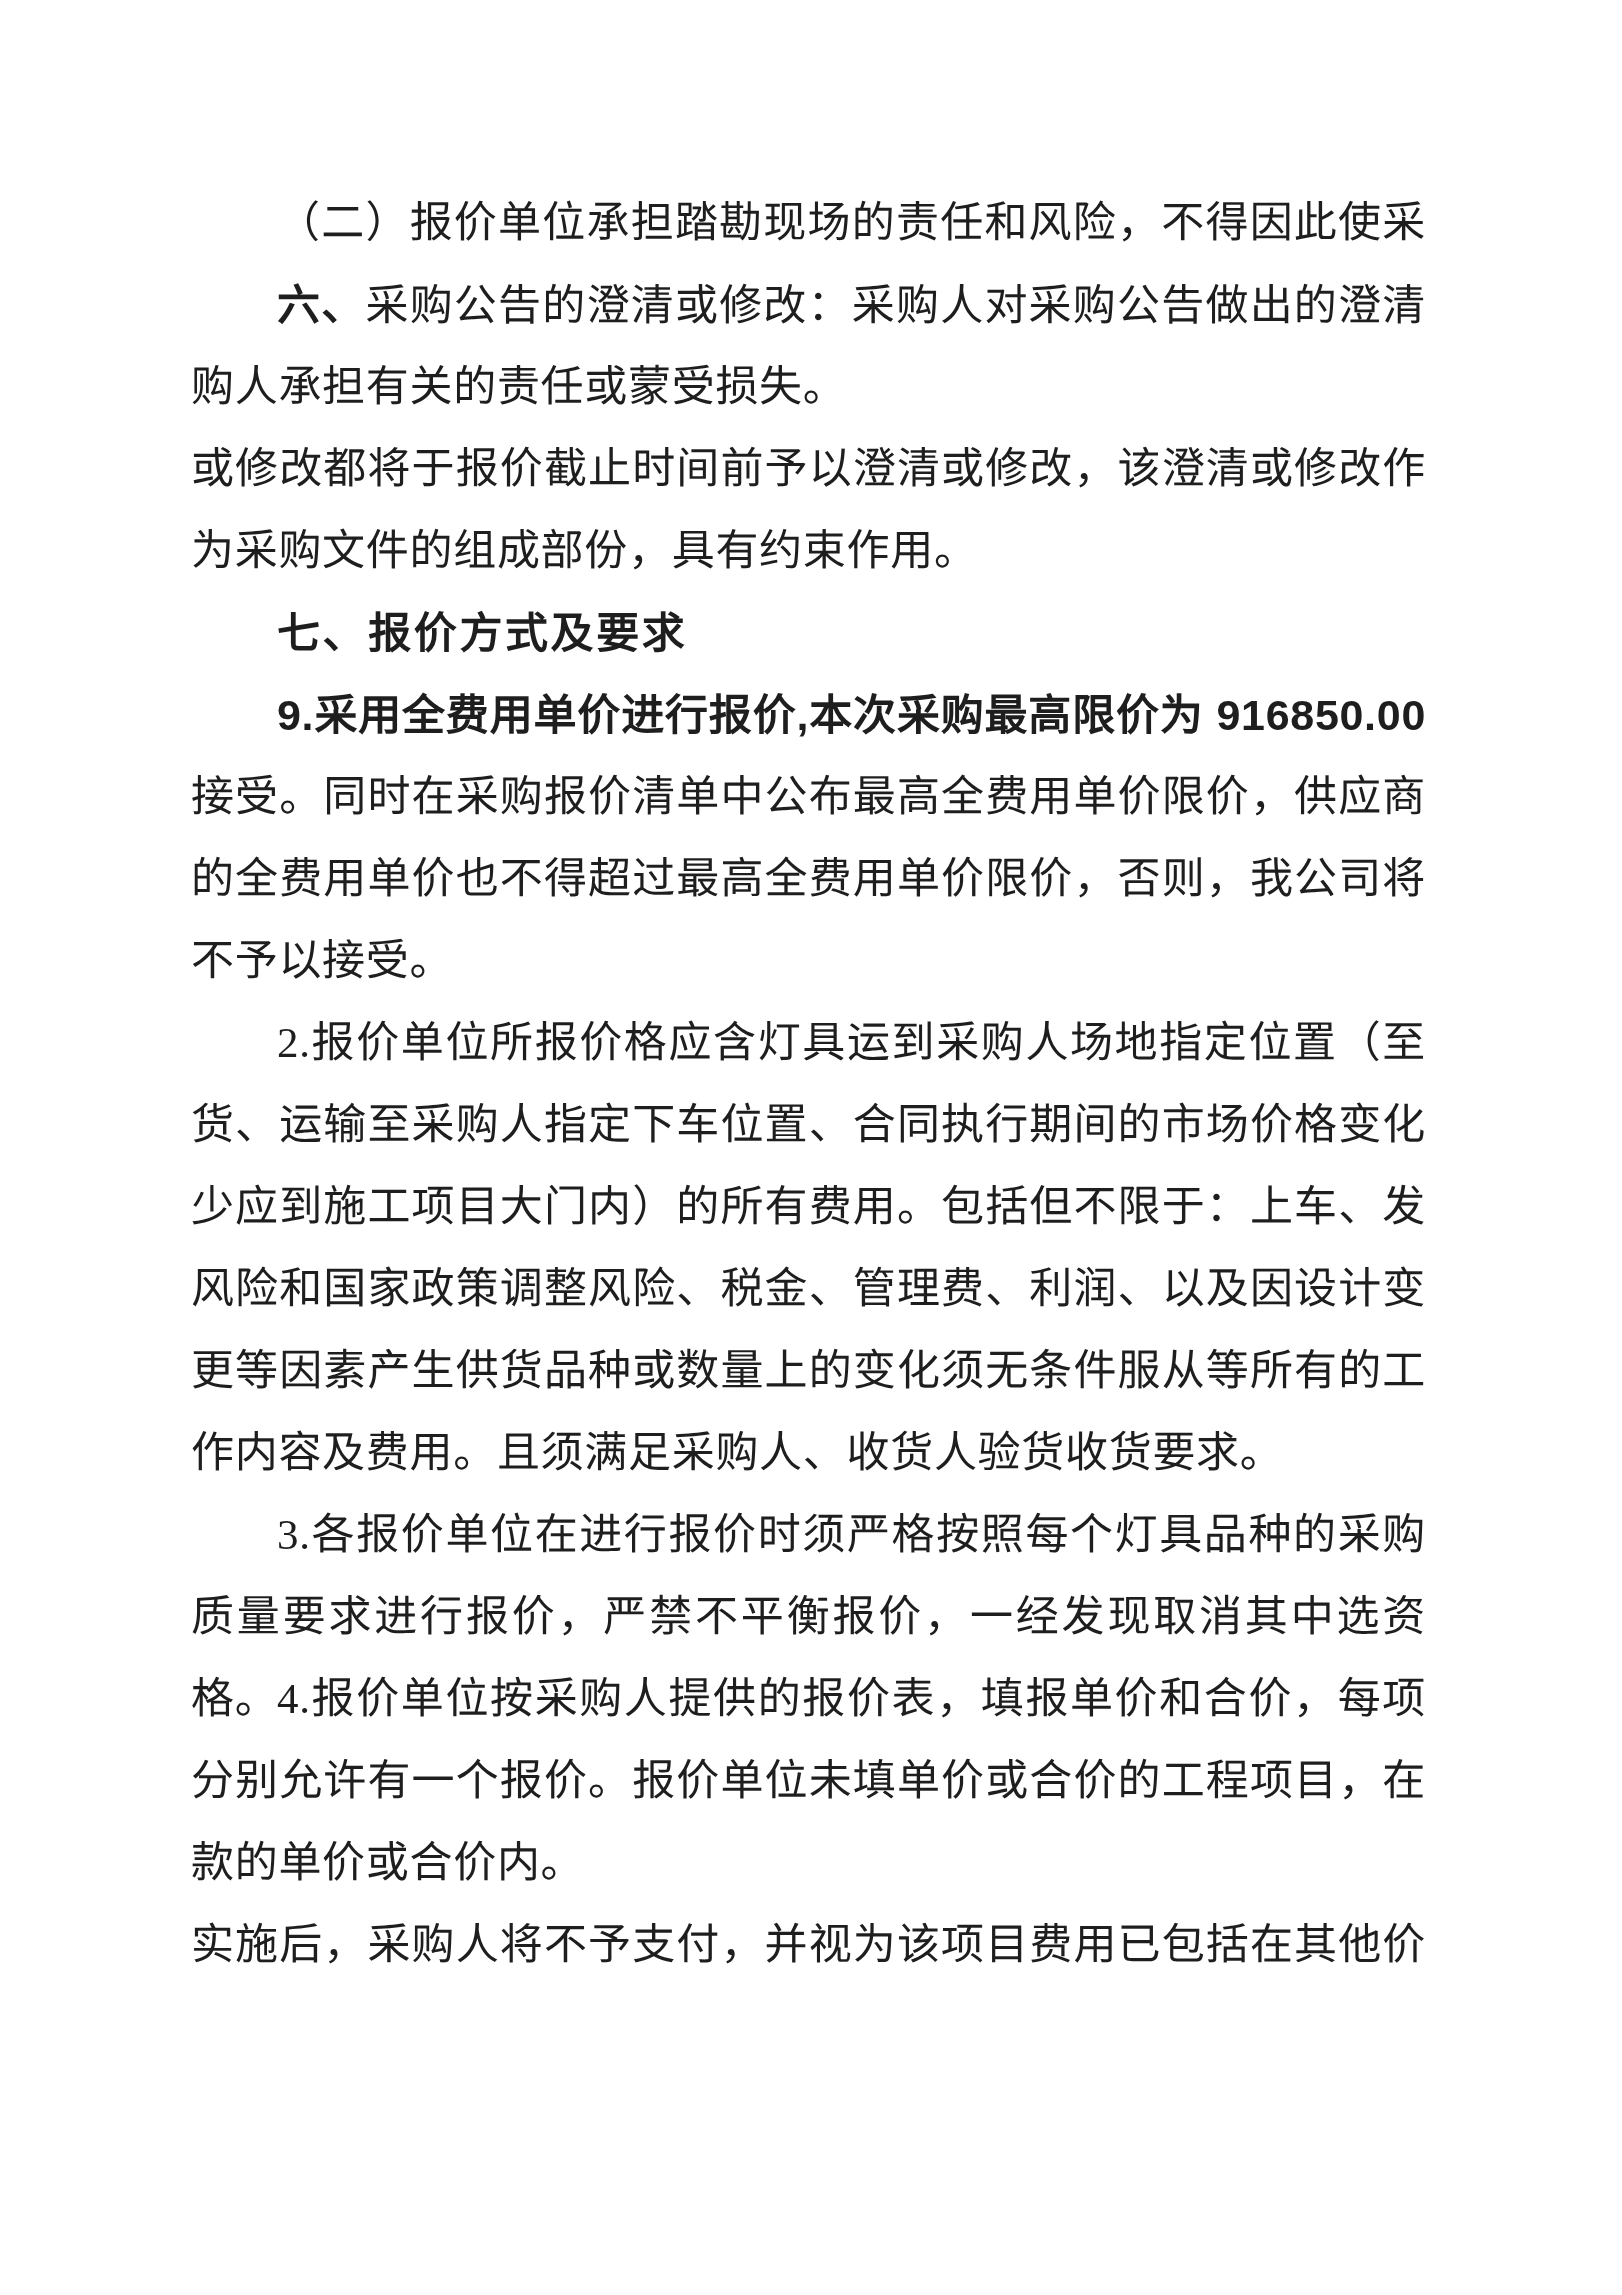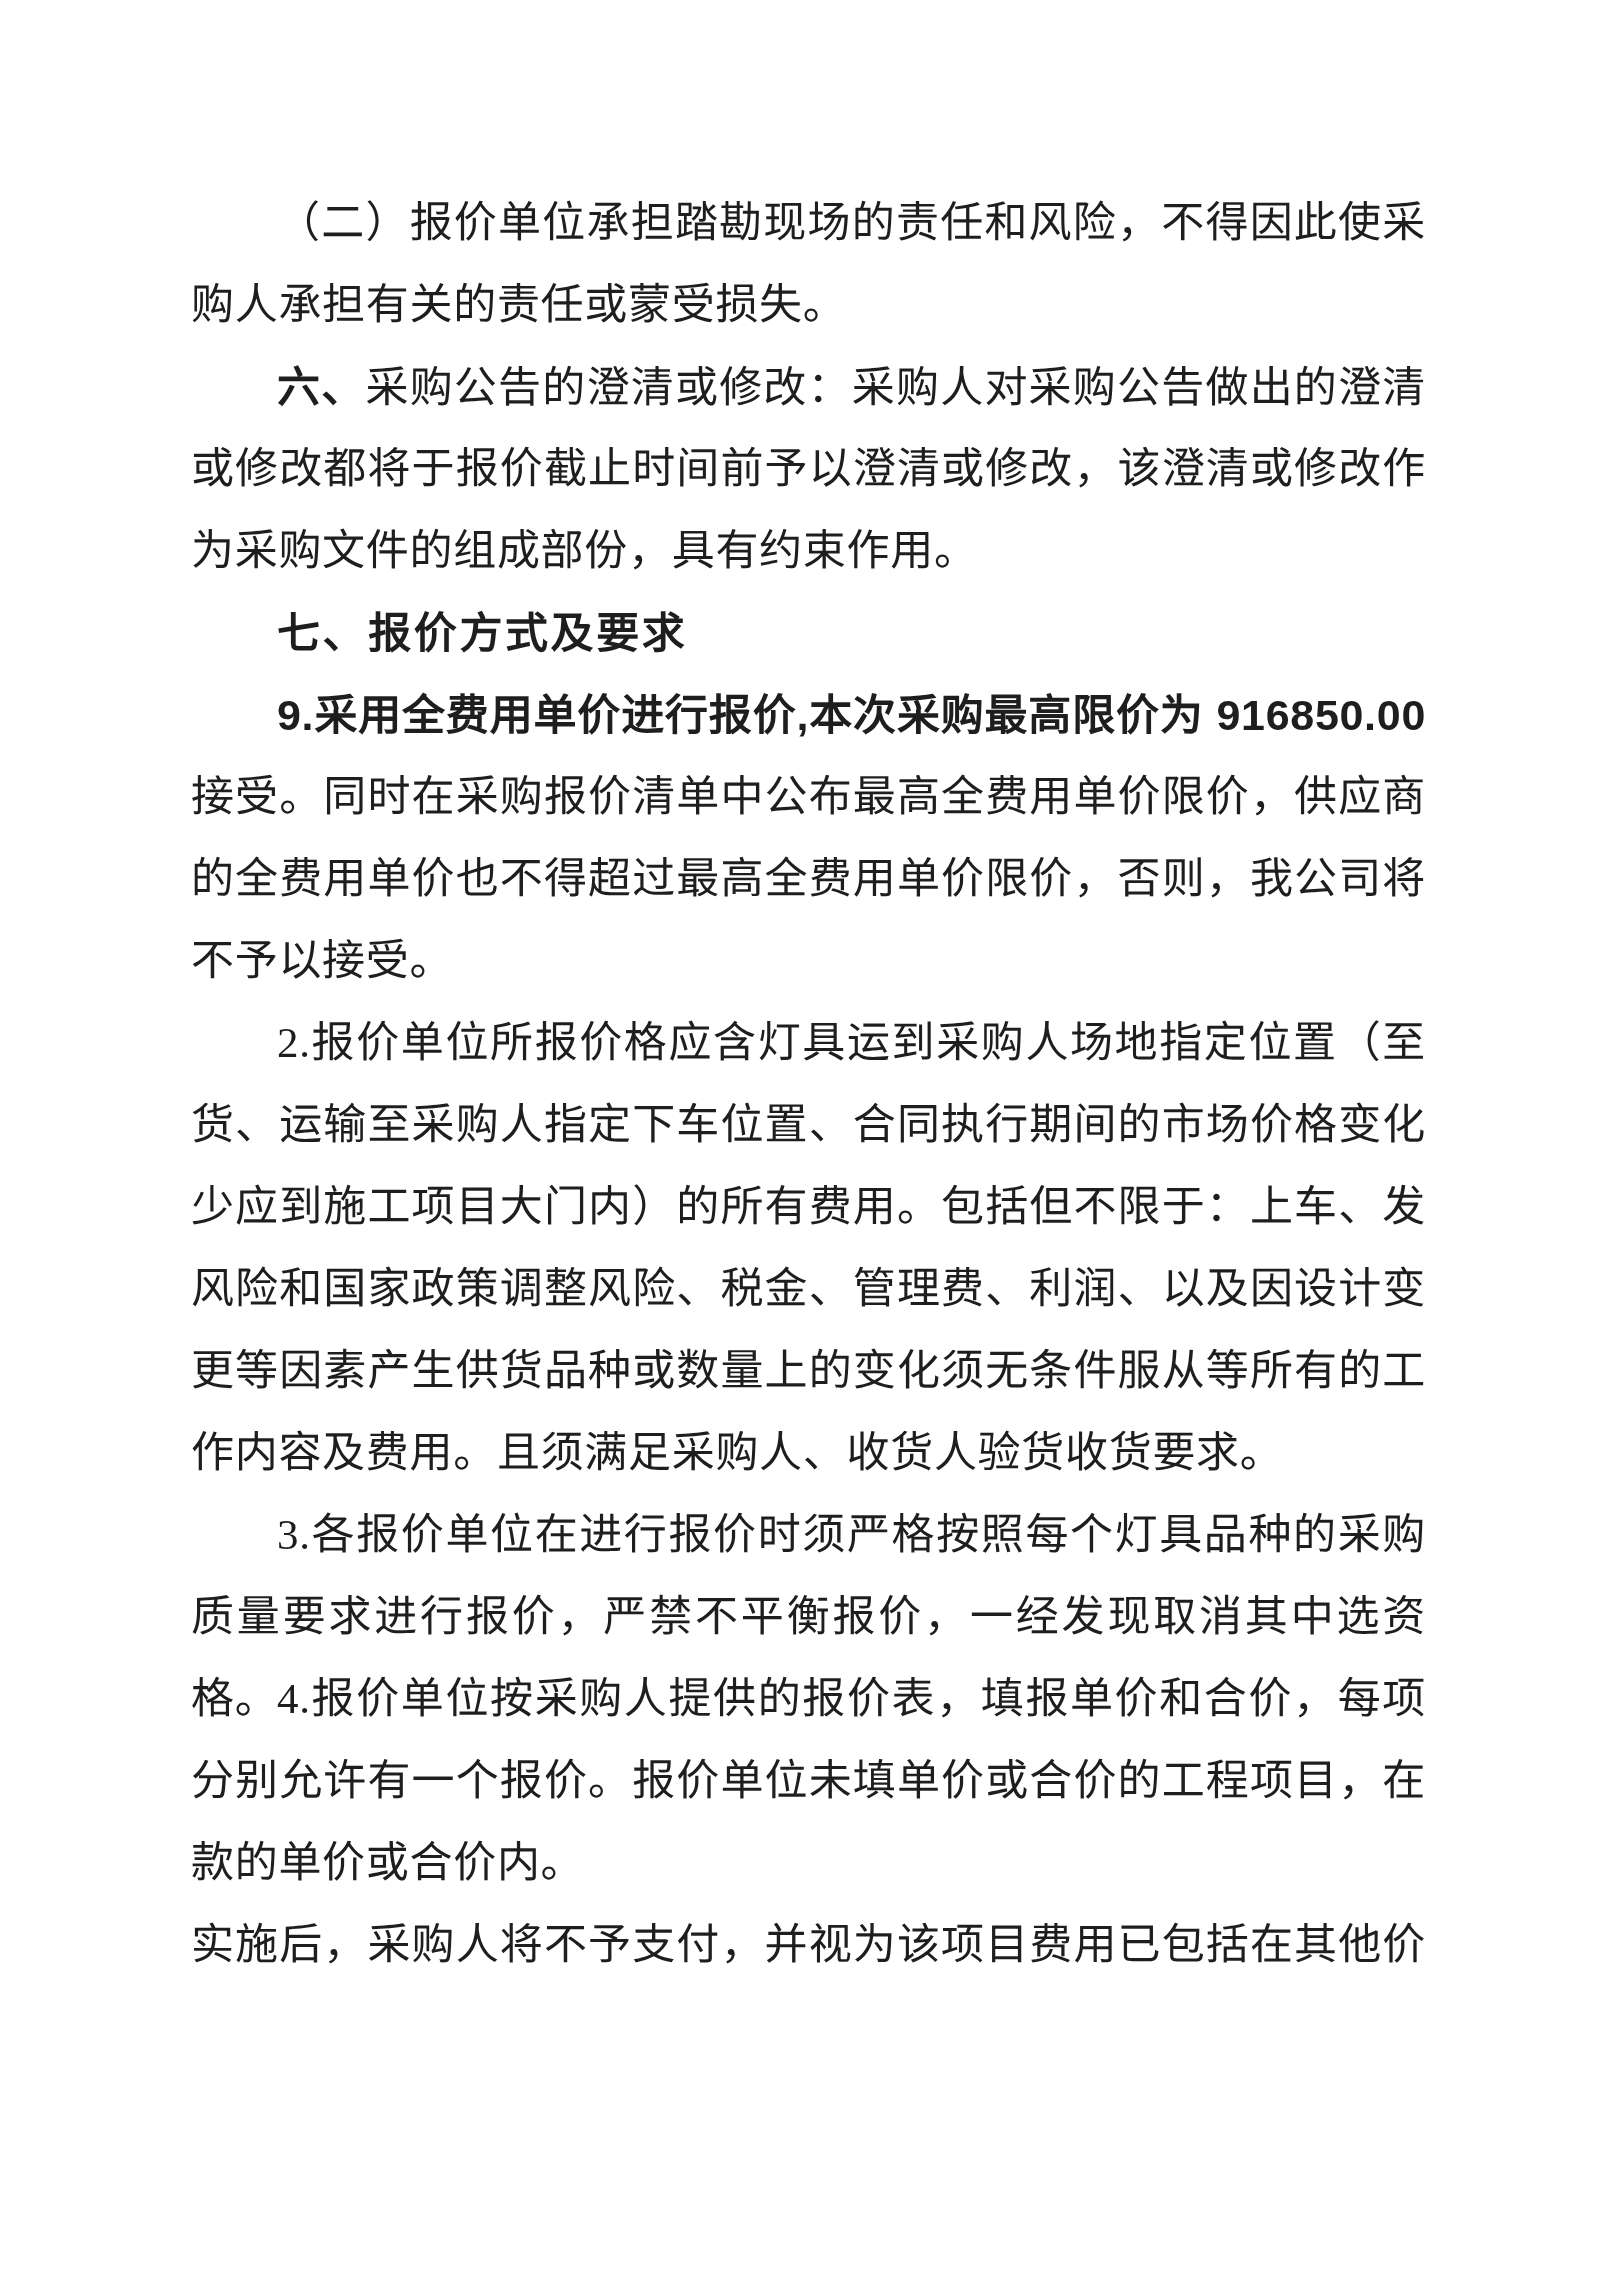--- a/index.html
+++ b/index.html
@@ -58,22 +58,22 @@
     letter-spacing: 3.9px;
     font-family: "Liberation Serif", "DejaVu Serif", serif;
   }
 </style>
 </head>
 <body>
 
 <div class="page">
   <div class="content">
       <div class="line indent fill"><span>（二）报价单位承担踏勘现场的责任和风险，不得因此使采</span></div>
+      <div class="line indent fill"><span class="b">六、</span><span>采购公告的澄清或修改：采购人对采购公告做出的澄清</span></div>
       <div class="line"><span>购人承担有关的责任或蒙受损失。</span></div>
-      <div class="line indent fill"><span class="b">六、</span><span>采购公告的澄清或修改：采购人对采购公告做出的澄清</span></div>
       <div class="line fill"><span>或修改都将于报价截止时间前予以澄清或修改，该澄清或修改作</span></div>
       <div class="line"><span>为采购文件的组成部份，具有约束作用。</span></div>
       <div class="line indent heading-line"><span class="b">七、报价方式及要求</span></div>
       <div class="line indent fill"><span class="b">9.采用全费用单价进行报价,本次采购最高限价为 916850.00</span></div>
       <div class="line fill"><span>接受。同时在采购报价清单中公布最高全费用单价限价，供应商</span></div>
       <div class="line fill"><span>的全费用单价也不得超过最高全费用单价限价，否则，我公司将</span></div>
       <div class="line"><span>不予以接受。</span></div>
       <div class="line indent fill"><span>2.报价单位所报价格应含灯具运到采购人场地指定位置（至</span></div>
       <div class="line fill"><span>货、运输至采购人指定下车位置、合同执行期间的市场价格变化</span></div>
       <div class="line fill"><span>少应到施工项目大门内）的所有费用。包括但不限于：上车、发</span></div>

